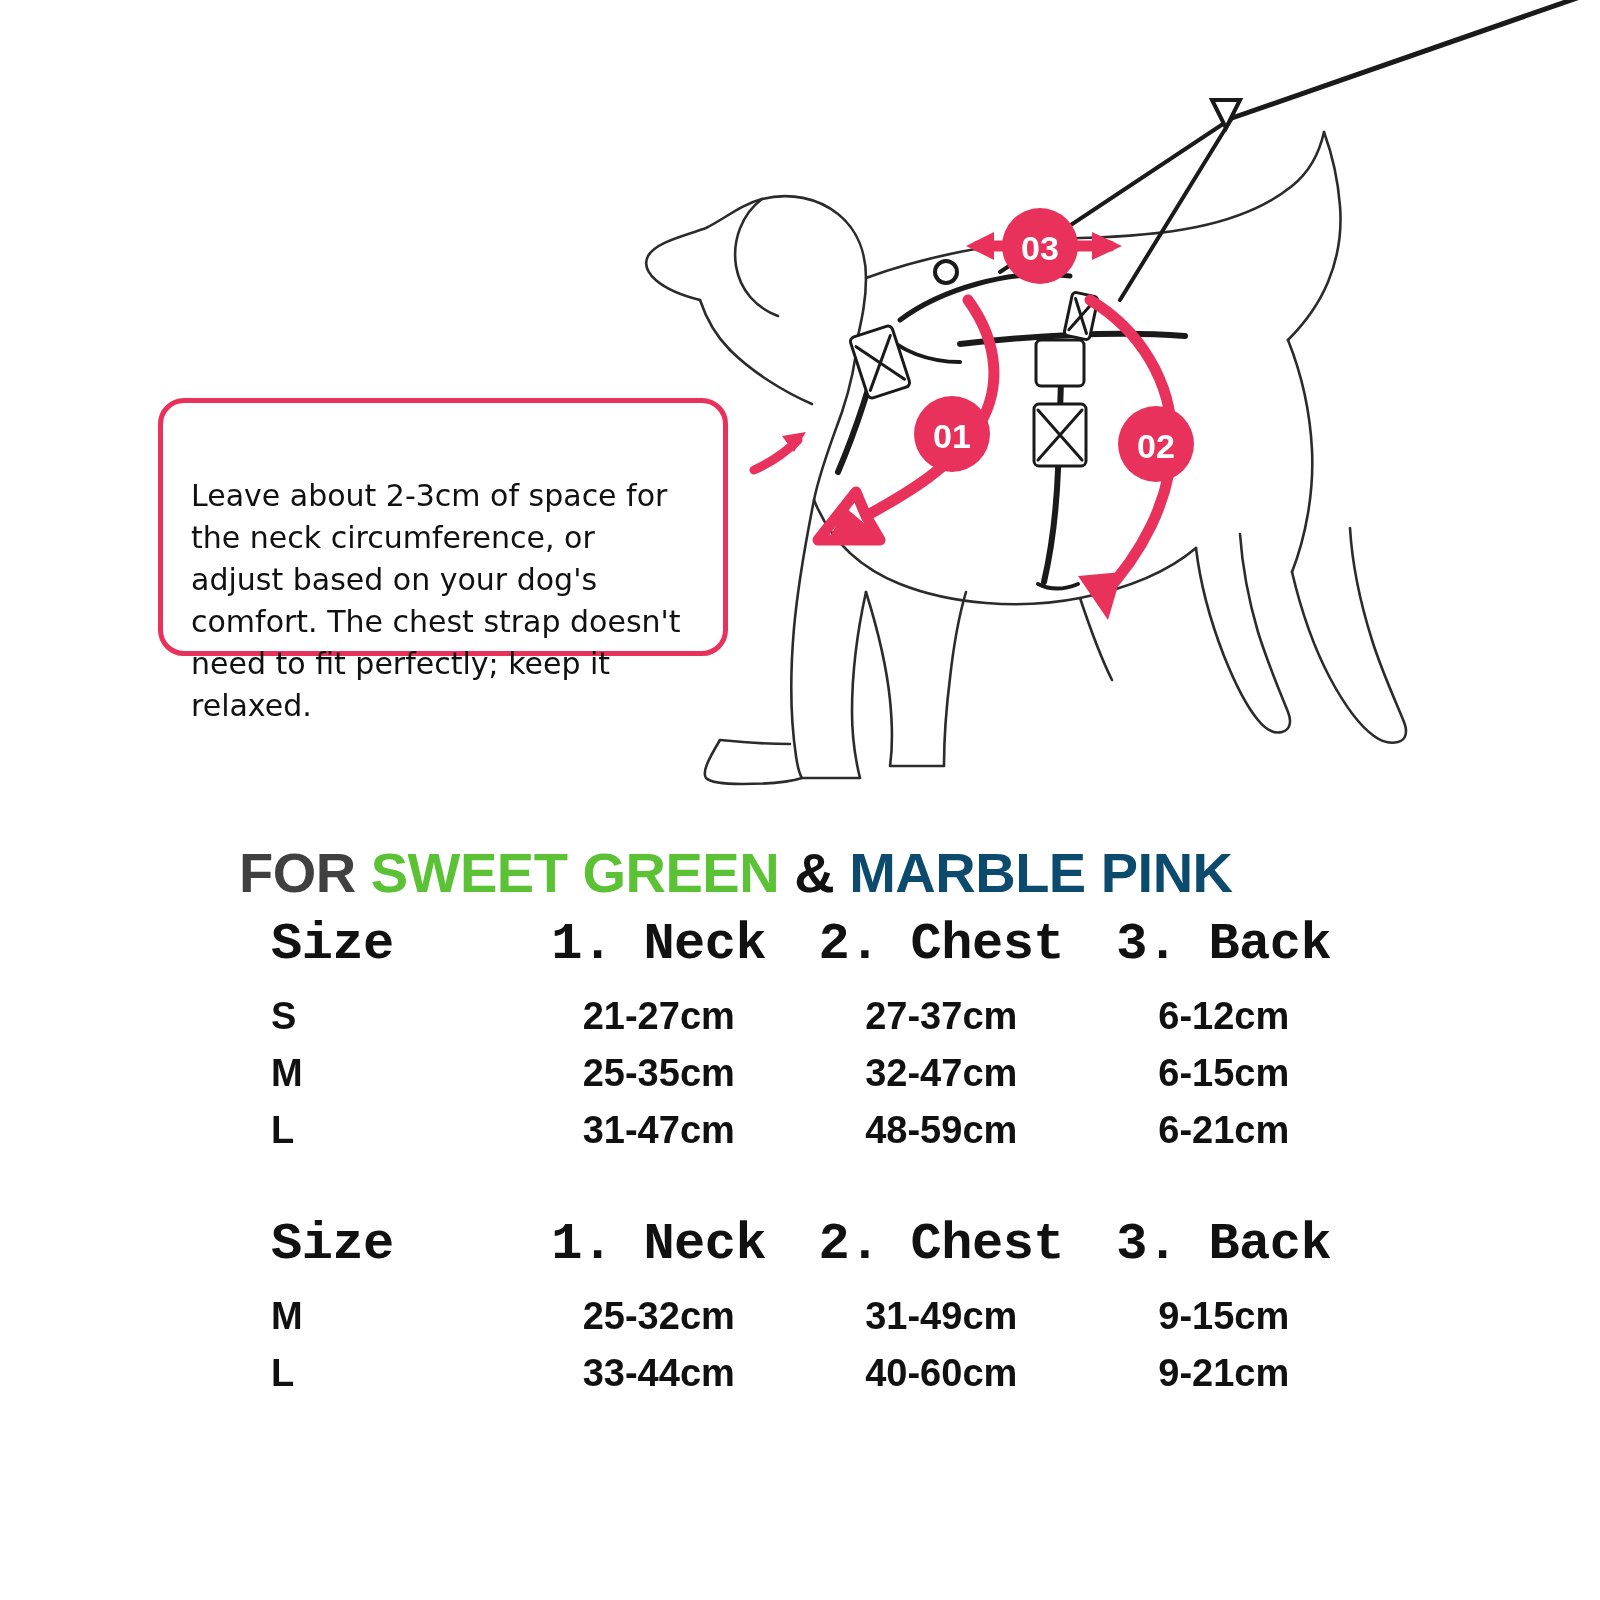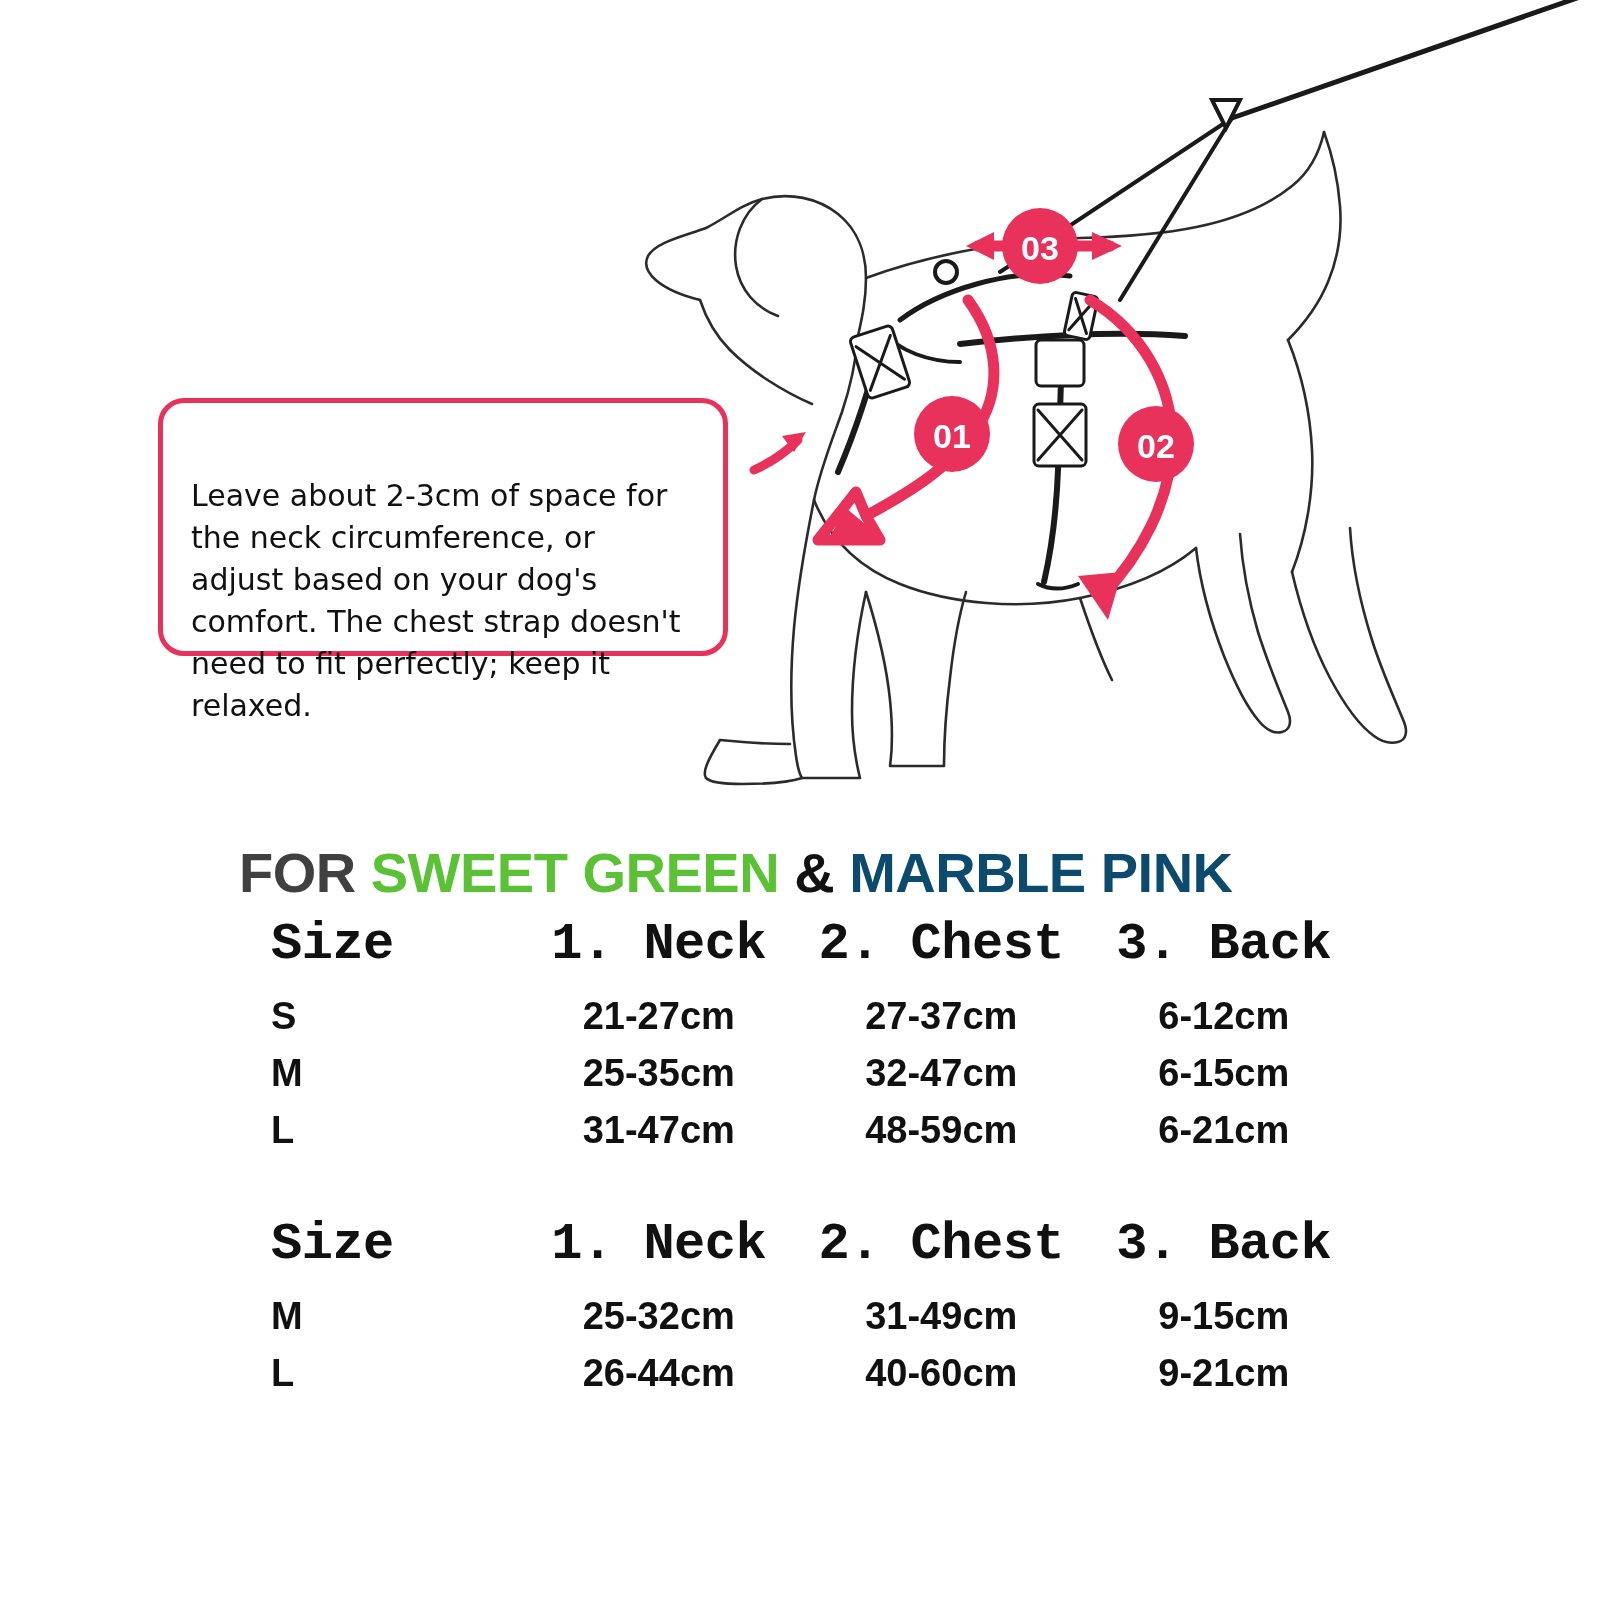--- a/index.html
+++ b/index.html
@@ -271,21 +271,21 @@
       </thead>
       <tbody>
         <tr>
           <td class="col-size">M</td>
           <td>25-32cm</td>
           <td>31-49cm</td>
           <td>9-15cm</td>
         </tr>
         <tr>
           <td class="col-size">L</td>
-          <td>26-44cm</td>
+          <td>33-44cm</td>
           <td>40-60cm</td>
           <td>9-21cm</td>
         </tr>
       </tbody>
     </table>
   </div>
 
 </div>
 
 </body></html>

